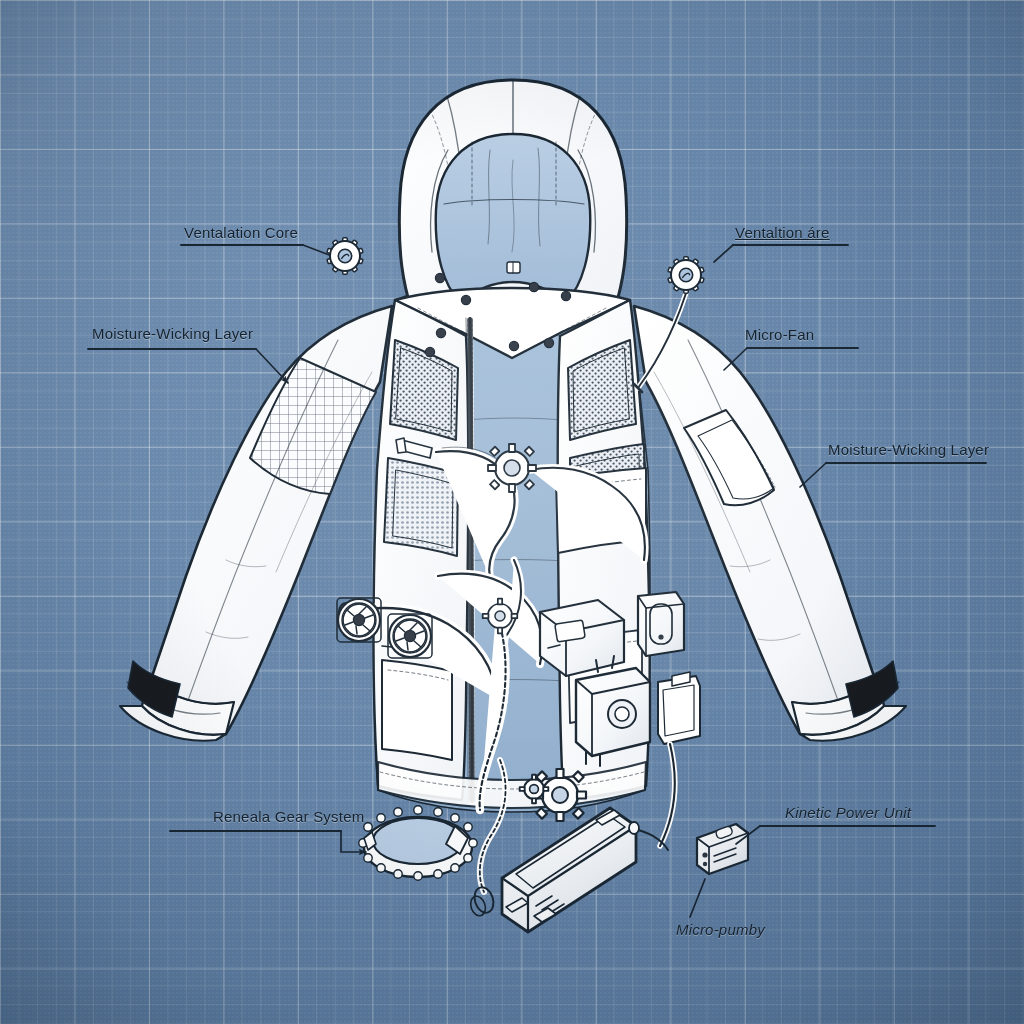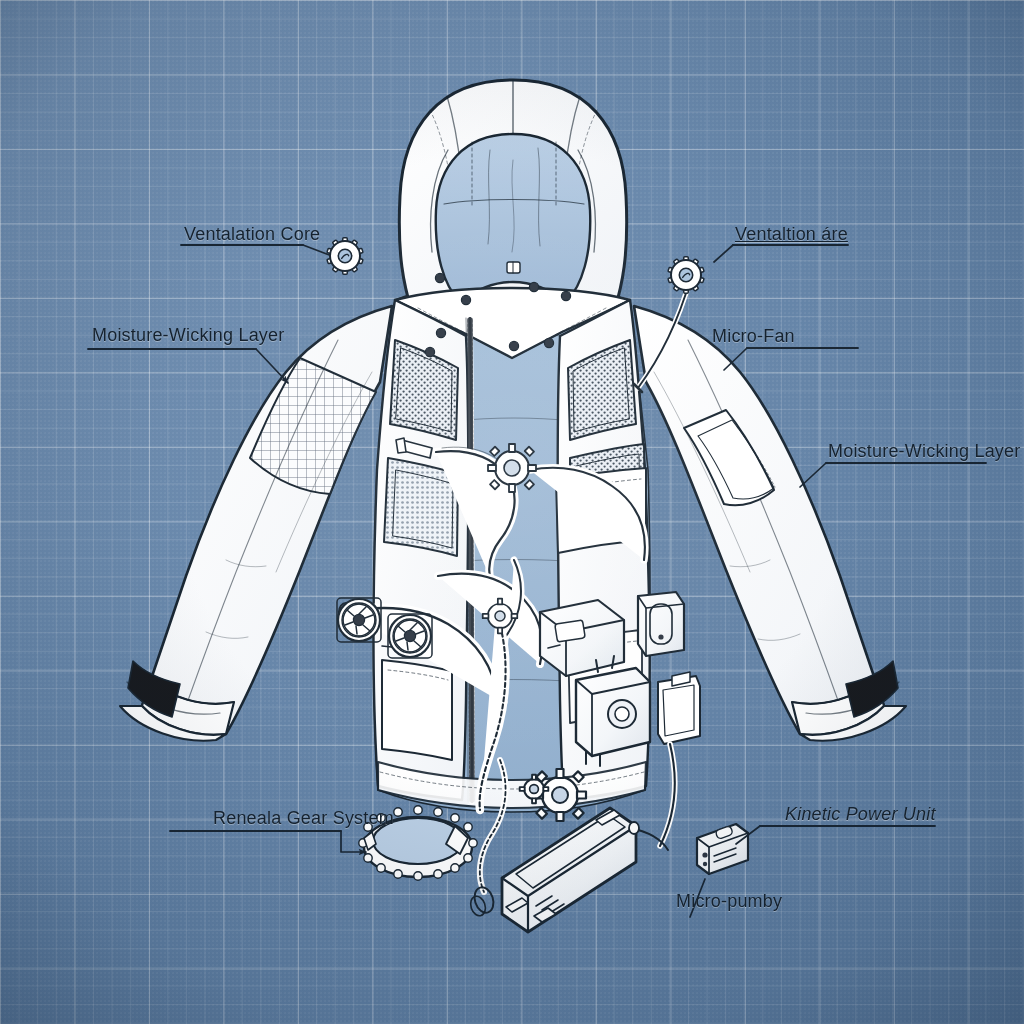--- a/index.html
+++ b/index.html
@@ -33,21 +33,21 @@
                rgba(255,255,255,0.10) 0%,
                rgba(255,255,255,0.02) 42%,
                rgba(25,48,75,0.16) 76%,
                rgba(16,36,60,0.38) 100%);
   }
   svg#art{position:absolute;inset:0;width:1024px;height:1024px;}
 
   .lbl{
     position:absolute;
     color:#15222f;
-    font-size:18px;
+    font-size:15px;
     letter-spacing:0.2px;
     white-space:nowrap;
     text-shadow:0 1px 0 rgba(255,255,255,0.30);
     font-family:"Liberation Sans","DejaVu Sans",sans-serif;
   }
 </style>
 </head>
 <body>
 
 <div id="blueprint">
@@ -545,20 +545,20 @@
         </g>
     </g>
   </svg>
 
   <div id="vignette"></div>
 
   <div id="labelLayer">
       <div class="lbl" style="left: 184px; top: 224px;">Ventalation Core</div>
       <div class="lbl" style="left: 735px; top: 224px; text-decoration: underline;">Ventaltion áre</div>
       <div class="lbl" style="left: 92px; top: 325px;">Moisture-Wicking Layer</div>
-      <div class="lbl" style="left: 712px; top: 326px;">Micro-Fan</div>
+      <div class="lbl" style="left: 745px; top: 326px;">Micro-Fan</div>
       <div class="lbl" style="left: 828px; top: 441px;">Moisture-Wicking Layer</div>
       <div class="lbl" style="left: 173px; top: 808px; margin-left: 40px;">Reneala Gear System</div>
       <div class="lbl" style="left: 785px; top: 804px; font-style: italic;">Kinetic Power Unit</div>
-      <div class="lbl" style="left: 676px; top: 891px;">Micro-pumby</div>
+      <div class="lbl" style="left: 676px; top: 921px; font-style: italic;">Micro-pumby</div>
     </div>
 
 </div>
 
 </body></html>

